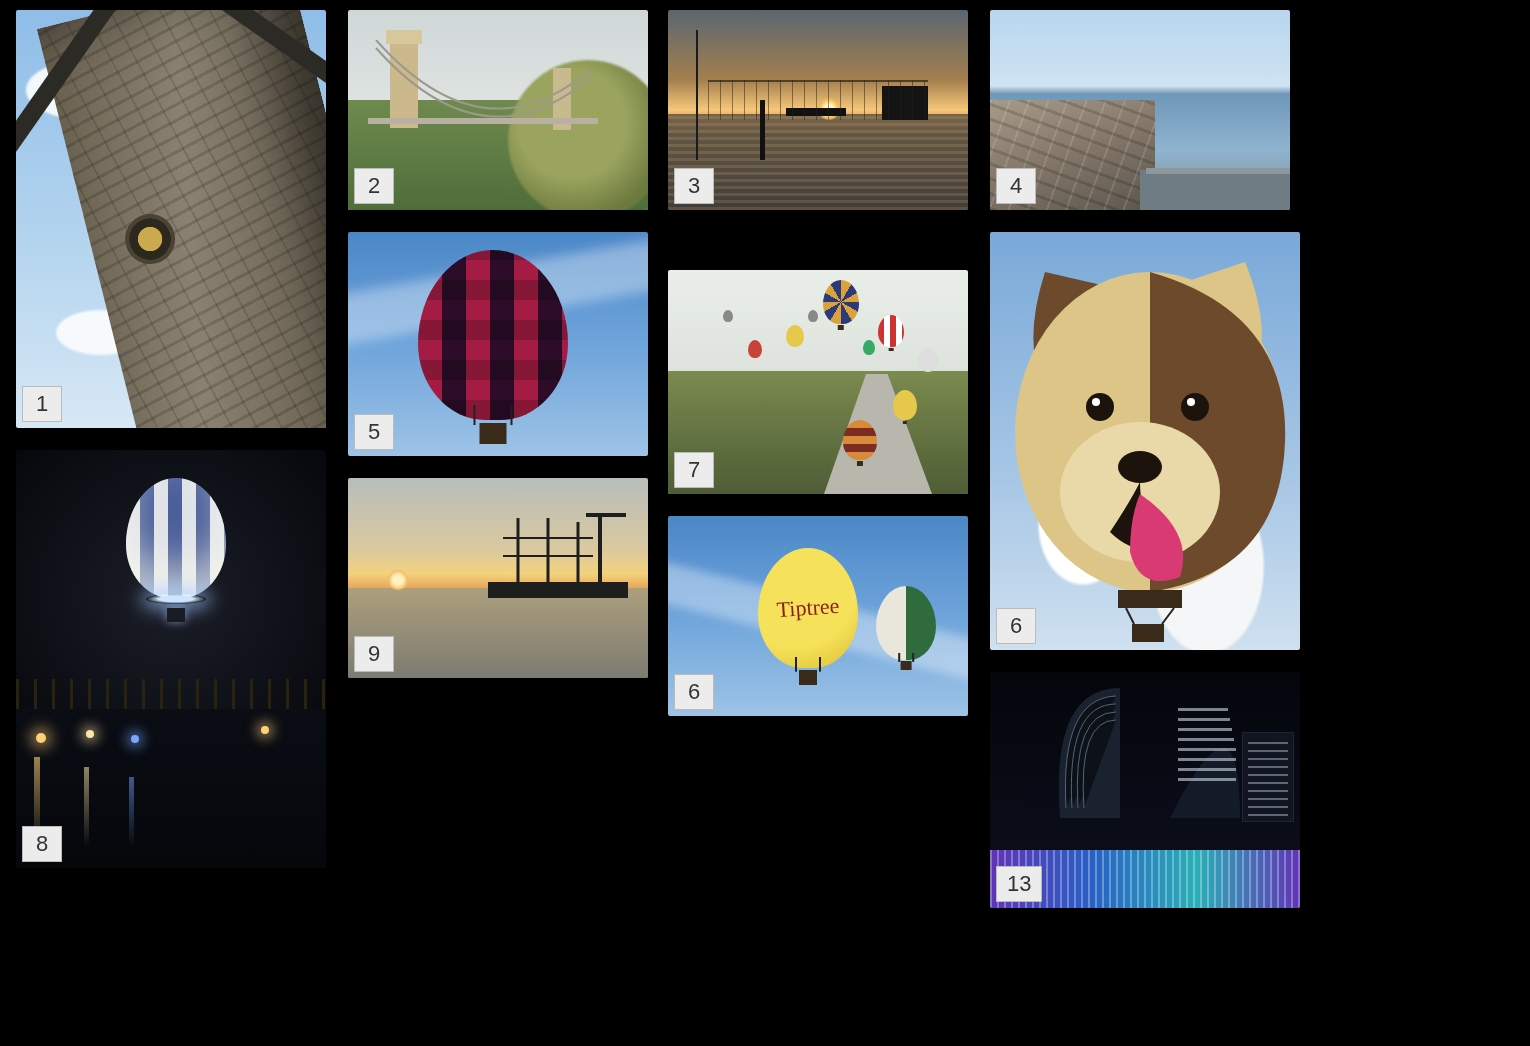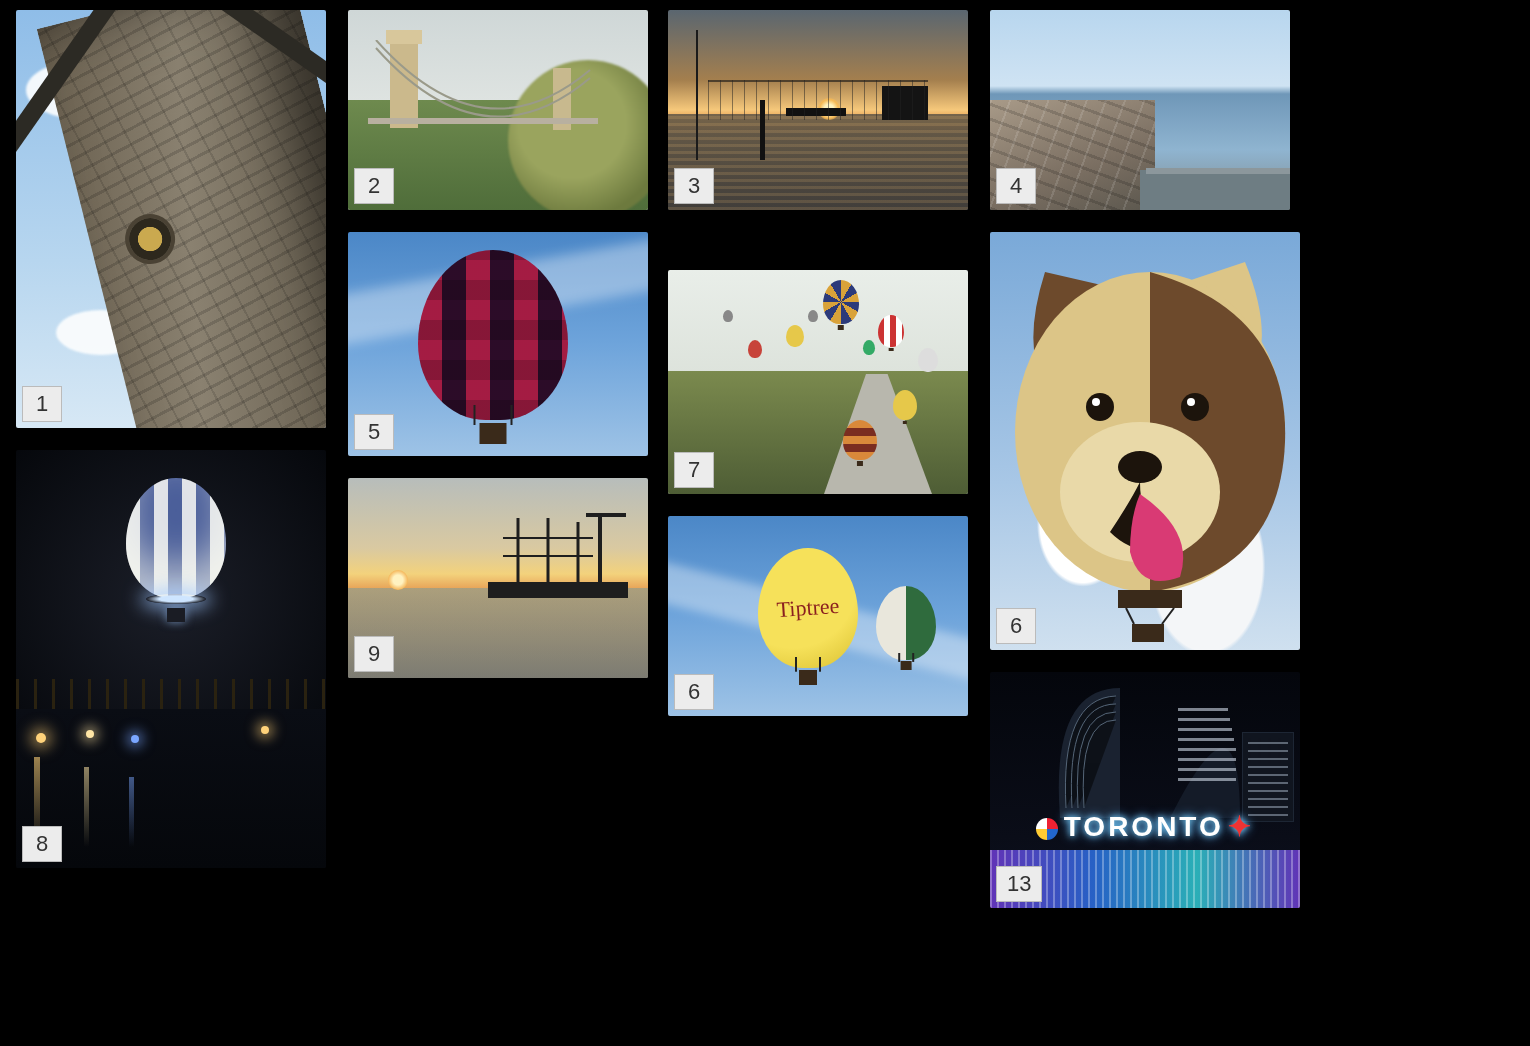--- a/index.html
+++ b/index.html
@@ -369,27 +369,20 @@
         </g>
       </svg>
 
       <div style="position:absolute;right:6px;top:60px;width:52px;height:90px;background:#10151f;
                   box-shadow:inset 0 0 0 1px #1d2634;">
         <div style="position:absolute;inset:6px;background:
              repeating-linear-gradient(0deg,#a8b7c8 0 2px,transparent 2px 8px),
              repeating-linear-gradient(90deg,#10151f 0 3px,transparent 3px 10px);opacity:.5;"></div>
       </div>
 
-      <div style="position:absolute;left:0;right:0;top:138px;text-align:center;
-                  font-weight:900;font-size:28px;letter-spacing:3px;
-                  color:#fff;text-shadow:0 0 6px #7bd8ff,0 0 12px #5aa9ff;">
-        <span style="display:inline-block;width:22px;height:22px;vertical-align:middle;margin-right:6px;
-                     background:conic-gradient(#e23 0 90deg,#26c 90deg 180deg,#fc3 180deg 270deg,#fff 270deg 360deg);
-                     border-radius:50%;"></span><span>TORONTO</span><span style="color:#e33;margin-left:4px;">✦</span>
-      </div>
 
       <div style="position:absolute;left:0;right:0;bottom:0;height:58px;
                   background:linear-gradient(90deg,#6a37c8,#2a6ad8,#2ec1c8,#6a37c8);opacity:.9;"></div>
       <div style="position:absolute;left:0;right:0;bottom:0;height:58px;
                   background:repeating-linear-gradient(90deg, rgba(255,255,255,.5) 0 2px, transparent 2px 7px);
                   mix-blend-mode:screen;opacity:.6;"></div>
     </div>
     <div class="badge">13</div>
   </div>
 

